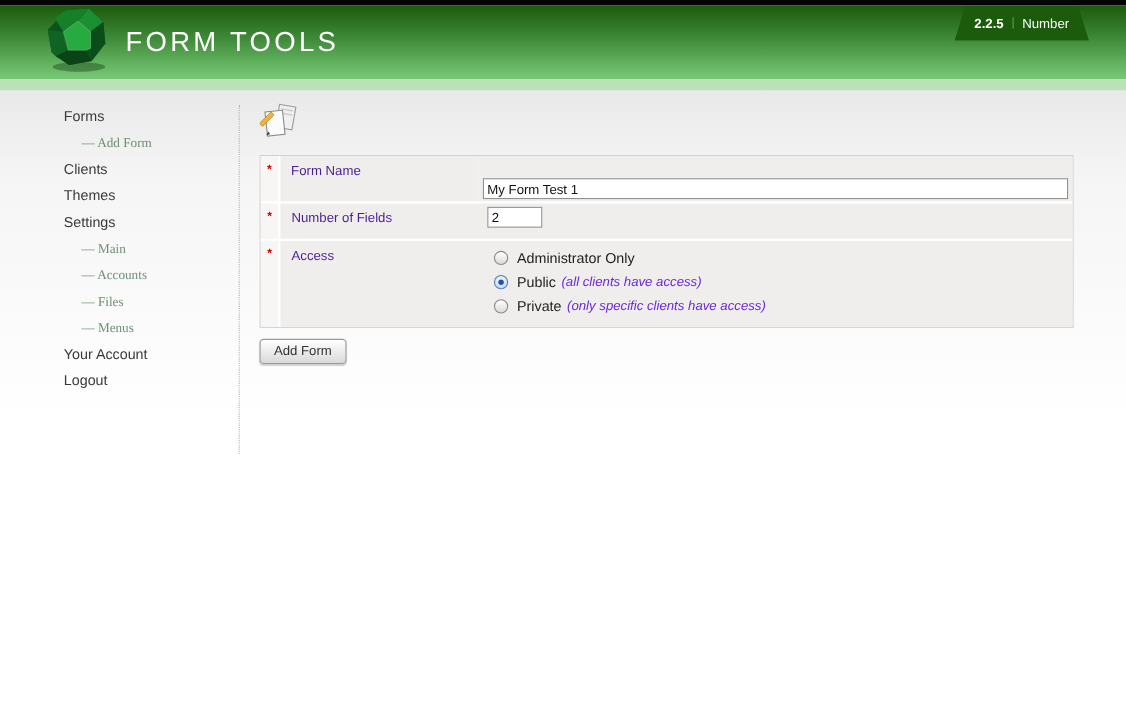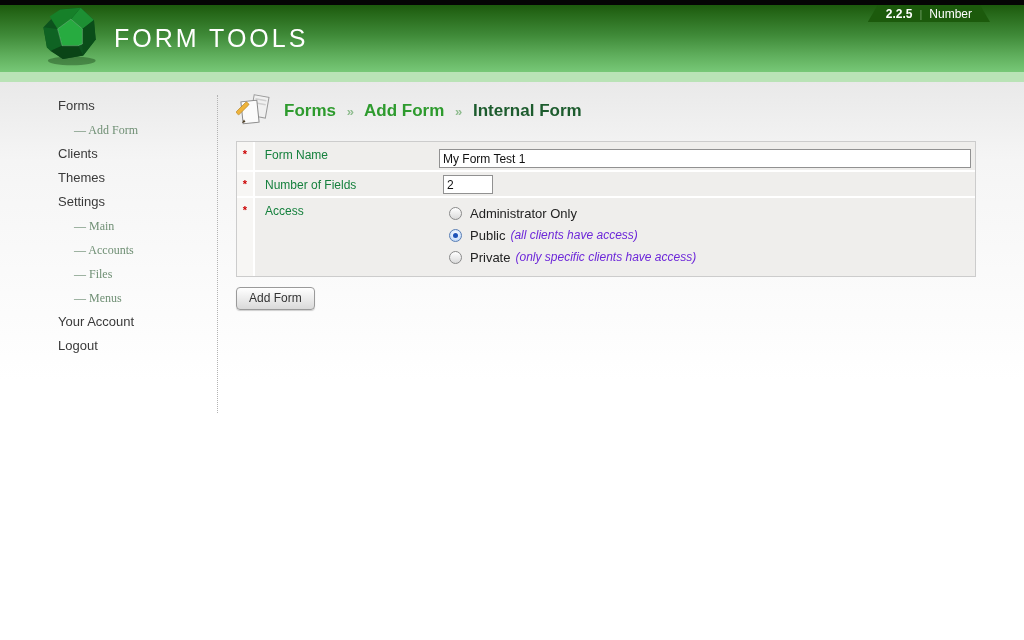--- a/index.html
+++ b/index.html
@@ -14,21 +14,21 @@
   
   .topbar { position:absolute; top:0; left:0; width:1024px; height:5px; background:#050505; }
   .header { position:absolute; top:5px; left:0; width:1024px; height:67px;
     background:linear-gradient(180deg,#1c5a0c 0%,#27691a 14%,#3f8a38 45%,#5fae5c 75%,#77c877 100%); }
   .header-strip { position:absolute; top:72px; left:0; width:1024px; height:10px; background:#b9e3b6; }
 
   .logo-wrap { position:absolute; top:5px; left:38px; display:flex; align-items:center; }
   .logo-icon { width:64px; height:62px; }
   .logo-text { color:#ffffff; font-size:25px; letter-spacing:3px; font-weight:400; margin-left:12px; margin-top:4px; }
 
-  .version-tab { position:absolute; top:5px; right:34px; height:17px; min-width:118px;
+  .version-tab { position:absolute; top:5px; right:34px; height:32px; min-width:118px;
     background:#1c5a0c; color:#fff; display:flex; align-items:center; justify-content:center;
     padding:0 18px; clip-path:polygon(10px 0, calc(100% - 10px) 0, 100% 100%, 0 100%); }
   .version-num { font-weight:bold; font-size:12px; }
   .version-sep { color:#6f9e63; margin:0 7px; font-size:11px; }
   .version-update { font-size:12px; color:#fff; cursor:pointer; }
 
   
   .sidebar { position:absolute; top:96px; left:0; width:217px; padding-left:58px; }
   .side-item { font-size:13px; color:#3a3a3a; height:24px; line-height:20px; cursor:pointer; white-space:nowrap; }
   .side-item.sub { font-size:12px; color:#6f8f74; padding-left:16px;font-family:Liberation Serif, serif; }
@@ -43,27 +43,27 @@
   .crumb-sep { color:#8fbc8f; font-size:13px; margin:0 6px; }
   .crumb-current { color:#1d5c2e; }
 
   .intro { margin-top:14px; width:706px; font-size:12px; color:#333; line-height:21px; }
 
   .form-table { margin-top:12px; width:740px; border:1px solid #cccccc; background:#fff; }
   .frow { display:flex; border-bottom:2px solid #ffffff; }
   .frow:last-child { border-bottom:none; }
   .cell-req { width:18px; background:#f7f6f4; border-right:2px solid #ffffff;
     text-align:center; color:#cc0000; font-weight:bold; font-size:11px; padding-top:6px; }
-  .cell-label { width:184px; background:#efeeec; padding:6px 8px 0 10px; font-size:12px; color:#15803d; }
+  .cell-label { width:184px; background:#efeeec; padding:6px 8px 12px 10px; font-size:12px; color:#4c1d95; }
   .cell-value { flex:1; background:#efeeec; padding:2px 4px; }
   .row-access .cell-value { padding:4px 4px 8px 4px; }
 
   .text-input { font-family:"Liberation Sans","DejaVu Sans",sans-serif; font-size:12px;
     border:1px solid #919191; background:#fff; padding:2px 3px; height:19px; color:#111; }
-  .input-formname { width:532px; margin-top:5px; }
+  .input-formname { width:532px; margin-top:18px; }
   .input-numfields { width:50px; margin-top:1px; }
 
   .radio-line { display:flex; align-items:center; height:22px; cursor:pointer; }
   .radio { width:13px; height:13px; border-radius:50%; border:1px solid #8a8a8a; flex:0 0 13px;
     background:linear-gradient(180deg,#ffffff,#dadada); margin:0 8px 0 6px; position:relative; }
   .radio.selected { border-color:#5a7fb5;
     background:radial-gradient(circle at 50% 38%,#ffffff 0%,#d5e5fb 55%,#aacaf2 100%); }
   .radio.selected::after { content:""; position:absolute; left:3px; top:3px; width:5px; height:5px;
     border-radius:50%; background:#1d52b8; }
   .radio-label { font-size:13px; color:#222; }
@@ -127,27 +127,20 @@
           <rect x="16" y="3" width="15" height="21" fill="#f0f0f0" stroke="#9a9a9a" stroke-width="1"></rect>
           <rect x="18" y="6" width="11" height="1.5" fill="#cfcfcf"></rect>
           <rect x="18" y="10" width="11" height="1.5" fill="#cfcfcf"></rect>
         </g>
         <g transform="rotate(-6 14 19)">
           <rect x="6" y="8" width="16" height="22" fill="#fbfbfb" stroke="#8a8a8a" stroke-width="1"></rect>
         </g>
         <polygon points="6,30 9.5,29 8,26.5" fill="#4a3a20"></polygon>
         <rect x="8" y="15" width="15" height="4" rx="1" transform="rotate(-45 9 27)" fill="#eeb33c" stroke="#b07f1e" stroke-width="0.6"></rect>
       </svg>
-      <div class="crumbs">
-        <span class="crumb-link">Forms</span>
-        <span class="crumb-sep">»</span>
-        <span class="crumb-link">Add Form</span>
-        <span class="crumb-sep">»</span>
-        <span class="crumb-current">Internal Form</span>
-      </div>
     </div>
 
 
     <div class="form-table">
 
       <div class="frow">
         <div class="cell-req">*</div>
         <div class="cell-label">Form Name</div>
         <div class="cell-value">
           <input type="text" class="text-input input-formname" value="My Form Test 1" style="">

